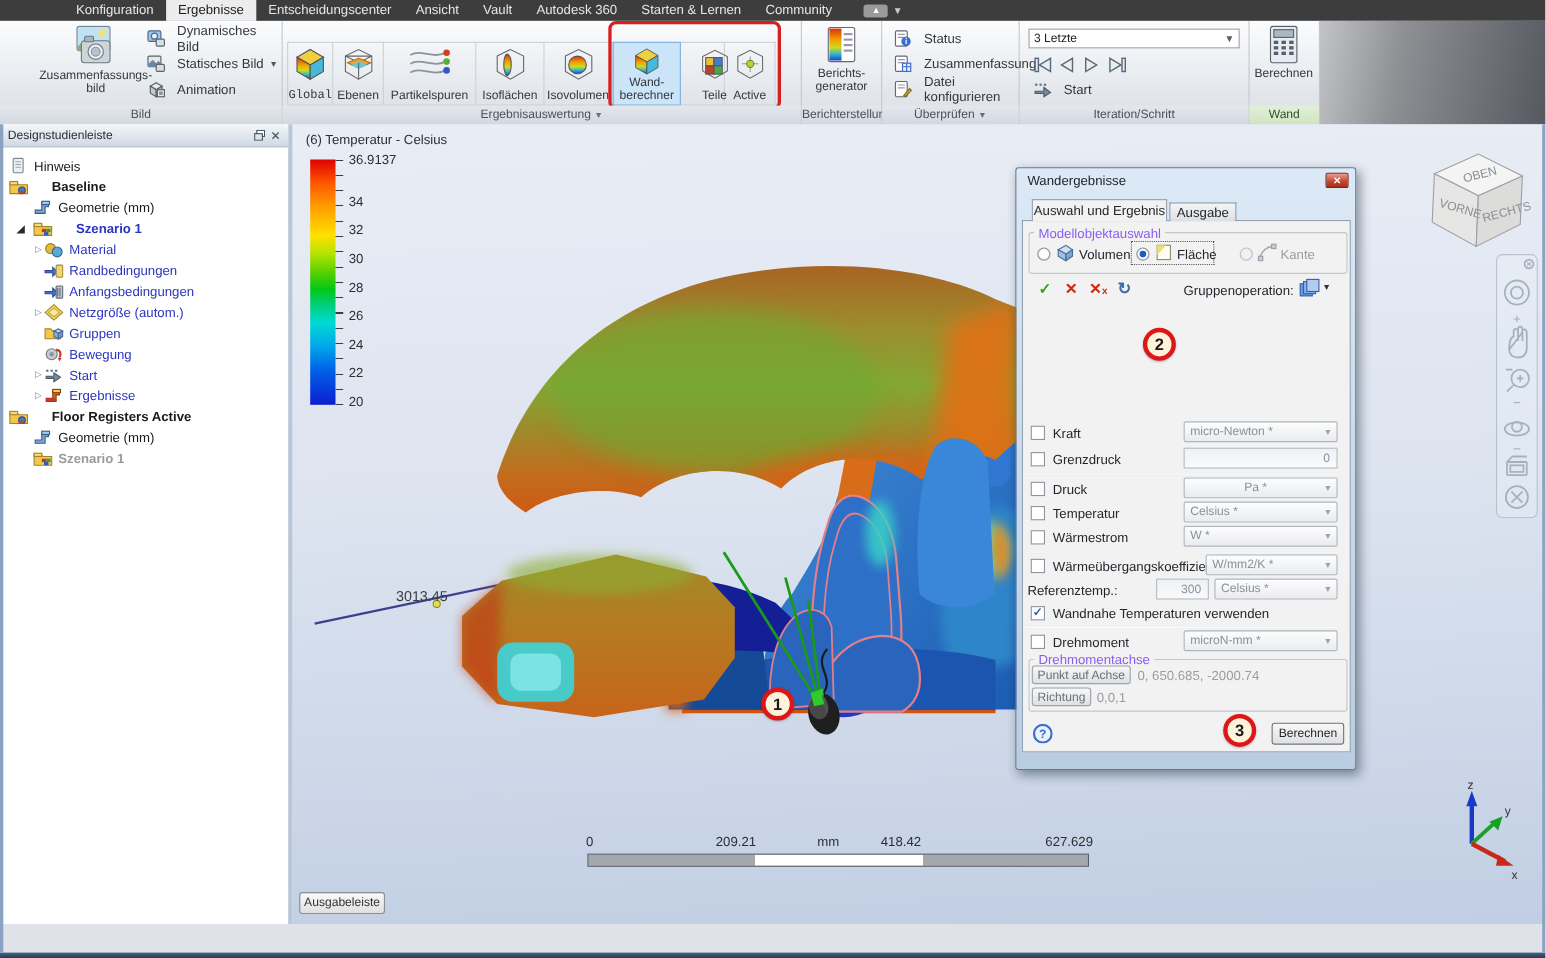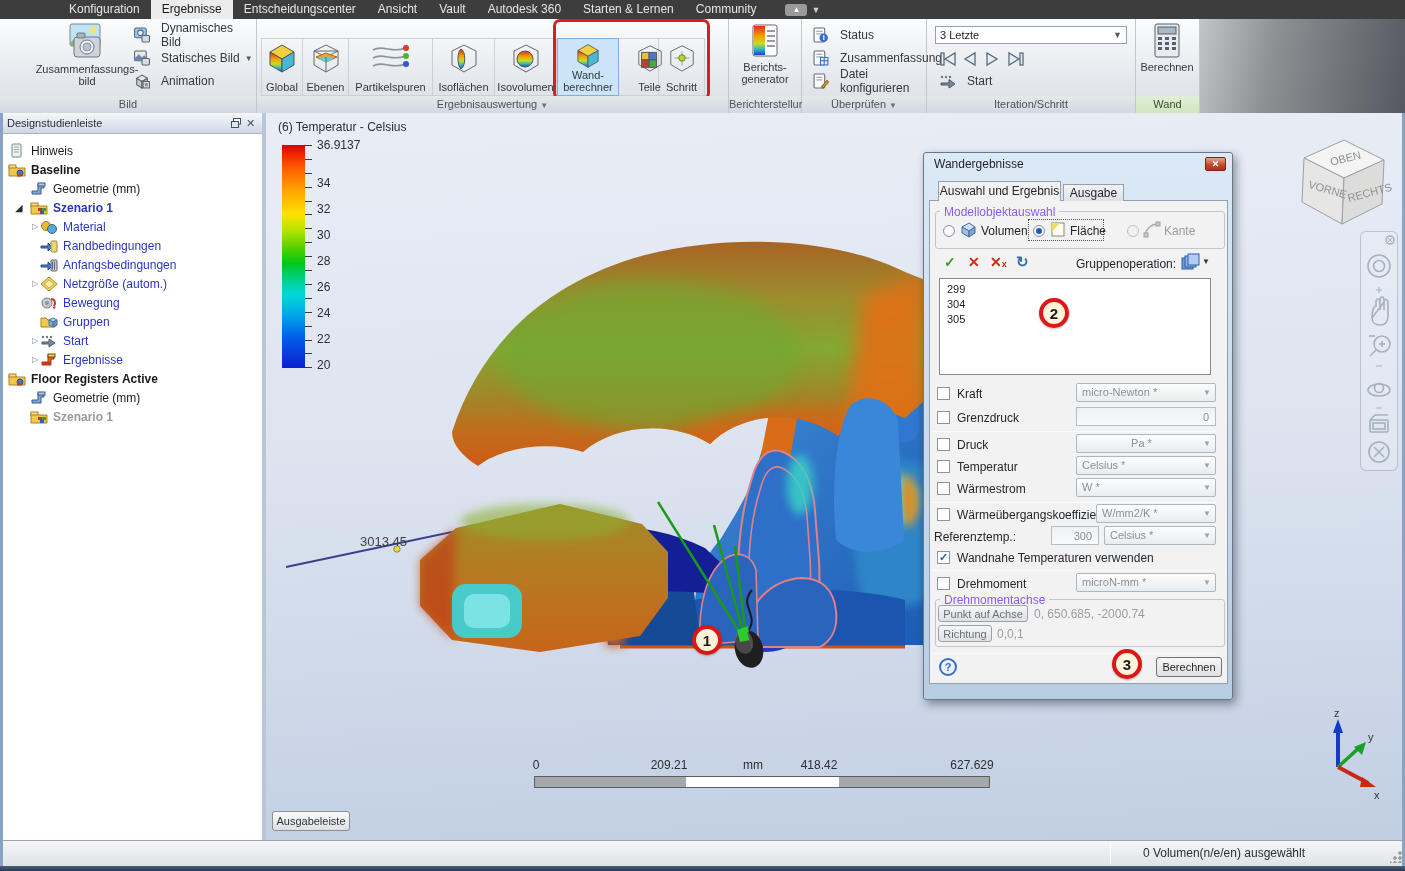--- a/index.html
+++ b/index.html
@@ -37,21 +37,21 @@
   
   #leftpanel { position:absolute; left:0; top:113px; width:266px; height:727px; background:#ffffff; border-right:4px solid #b9c6d8; }
   #lp-header { height:21px; background:linear-gradient(#f4f7fa,#cfd8e4); border-bottom:1px solid #a8b4c4; display:flex; align-items:center; padding:0 4px 0 7px; }
   #lp-header .ttl { flex:1; font-size:11px; color:#2a2f35; }
   .lp-btn { width:15px; height:14px; display:flex; align-items:center; justify-content:center; color:#44505e; font-size:11px; }
   #tree { padding-top:7px; }
   .trow { display:flex; align-items:center; height:19px; font-size:12px; color:#1a1a1a; position:relative; }
   .trow .exp { width:10px; font-size:8px; color:#7c838b; text-align:center; margin-right:1px; }
   .trow .exp.filled { color:#2b2b2b; font-size:9px; }
   .trow.lvl0 { padding-left:8px; } .trow.lvl1 { padding-left:30px; } .trow.lvl2 { padding-left:40px; }
-  .trow.bold { font-weight:bold; }
+  .trow.bold { font-weight:bold;gap:16px; }
   .trow.blue { color:#2a35c0; }
   .trow.gray { color:#9a9a9a; font-weight:bold; }
   .ticon { width:18px; height:16px; margin-right:5px; flex:none; }
 
   
   #viewport { position:absolute; left:266px; top:113px; width:1139px; height:727px; background:linear-gradient(178deg,#e9edf5 0%, #dde4f0 45%, #c1cee3 100%); overflow:hidden; }
   #scene { position:absolute; left:0; top:0; pointer-events:none; }
   #legend-title { position:absolute; left:12px; top:7px; font-size:12px; color:#2b2f33; }
   #legend-bar { position:absolute; left:16px; top:32px; width:23px; height:223px;
     background:linear-gradient(#e00000 0%, #ff5a00 10%, #ffa200 20%, #ffe000 31%, #b8e400 38%, #58d000 46%, #00c818 53%, #00d292 61%, #00d8d8 67%, #00a8e8 76%, #0060e8 86%, #0d1ed0 100%); }
@@ -165,21 +165,21 @@
           <rect x="9" y="8" width="6" height="6" fill="#e8e8e8" stroke="#5a646e"></rect>
           <rect x="10.5" y="9.5" width="3" height="3" fill="#88929c"></rect>
         </svg>
         <span>Animation</span>
       </div>
       <div class="rgroup-label"><span>Bild</span></div>
     </div>
 
     <div class="rgroup" style="left:257px;width:472px;">
       <div class="cellrow">
-        <div class="cell" style="width:42px;">
+        <div class="cell" style="width:42px;font-family:Liberation Mono, monospace;">
           <svg width="32" height="32" viewBox="0 0 32 32">
             <defs>
                 <linearGradient id="rb1" x1="0" y1="0" x2="0" y2="1">
               <stop offset="0" stop-color="#e03010"></stop>
                   <stop offset=".35" stop-color="#f0a000"></stop>
                   <stop offset=".6" stop-color="#cadc20"></stop>
                   <stop offset=".8" stop-color="#30b8c8"></stop>
                   <stop offset="1" stop-color="#2040d0"></stop>
                 </linearGradient>
               </defs>
@@ -245,21 +245,21 @@
             </svg>
             <span class="lbl">Teile</span>
           </div>
           <div class="cell" style="width:46px;">
             <svg width="30" height="32" viewBox="0 0 32 32">
               <polygon points="4,9 16,3 28,9 28,23 16,30 4,23" fill="none" stroke="#666"></polygon>
               <line x1="16" y1="9" x2="16" y2="24" stroke="#999"></line>
               <line x1="8" y1="16" x2="24" y2="16" stroke="#999"></line>
               <circle cx="16" cy="16" r="3.5" fill="#b8d040" stroke="#6a8a10"></circle>
             </svg>
-            <span class="lbl">Schritt</span>
+            <span class="lbl">Active</span>
           </div>
         </div>
       </div>
       <div class="rgroup-label"><span>Ergebnisauswertung</span> <span class="caret">▼</span></div>
     </div>
 
     <div class="rgroup" style="left:729px;width:73px;">
       <div class="bigbtn" style="left:-3px;">
         <svg width="34" height="36" viewBox="0 0 34 36">
           <rect x="5" y="2" width="24" height="31" rx="2" fill="#fff" stroke="#667"></rect>
@@ -436,35 +436,35 @@
       <div class="trow lvl2 blue">
         <span class="exp" style="position:absolute;left:30px;">▷</span>
         <svg class="ticon" viewBox="0 0 18 16">
             <polygon points="9,1 17,8 9,15 1,8" fill="#f2d858" stroke="#a8882a"></polygon>
             <polygon points="9,4 14,8 9,12 4,8" fill="#f8eca8" stroke="#c8a84a"></polygon>
           </svg>
         <span>Netzgröße (autom.)</span>
       </div>
       <div class="trow lvl2 blue">
         <svg class="ticon" viewBox="0 0 18 16">
+            <path d="M1 4 L6 4 L8 6 L15 6 L15 13 L1 13 Z" fill="#f2c84a" stroke="#a8822a"></path>
+            <polygon points="9,6 13,4 17,6 13,8" fill="#bcd4ec" stroke="#4a6a9a"></polygon>
+            <polygon points="9,6 13,8 13,13 9,11" fill="#8cb0d8" stroke="#4a6a9a"></polygon>
+            <polygon points="13,8 17,6 17,11 13,13" fill="#6a94c4" stroke="#4a6a9a"></polygon>
+          </svg>
+        <span>Gruppen</span>
+      </div>
+      <div class="trow lvl2 blue">
+        <svg class="ticon" viewBox="0 0 18 16">
             <circle cx="7" cy="8" r="5" fill="#c8ccd0" stroke="#707a84"></circle>
             <circle cx="7" cy="8" r="2" fill="#8a949e"></circle>
             <path d="M11 4 C15 4 16 8 14 11" fill="none" stroke="#c03828" stroke-width="2"></path>
             <polygon points="12.5,11.5 16,11.5 14,14.5" fill="#c03828"></polygon>
           </svg>
         <span>Bewegung</span>
-      </div>
-      <div class="trow lvl2 blue">
-        <svg class="ticon" viewBox="0 0 18 16">
-            <path d="M1 4 L6 4 L8 6 L15 6 L15 13 L1 13 Z" fill="#f2c84a" stroke="#a8822a"></path>
-            <polygon points="9,6 13,4 17,6 13,8" fill="#bcd4ec" stroke="#4a6a9a"></polygon>
-            <polygon points="9,6 13,8 13,13 9,11" fill="#8cb0d8" stroke="#4a6a9a"></polygon>
-            <polygon points="13,8 17,6 17,11 13,13" fill="#6a94c4" stroke="#4a6a9a"></polygon>
-          </svg>
-        <span>Gruppen</span>
       </div>
       <div class="trow lvl2 blue">
         <span class="exp" style="position:absolute;left:30px;">▷</span>
         <svg class="ticon" viewBox="0 0 18 16">
             <circle cx="3" cy="4" r="1.2" fill="#6a7a8a"></circle>
             <circle cx="7" cy="4" r="1.2" fill="#6a7a8a"></circle>
             <circle cx="11" cy="4" r="1.2" fill="#6a7a8a"></circle>
             <path d="M2 9 L9 9 L9 6 L15 10 L9 14 L9 11 L2 11 Z" fill="#7a8a9a" stroke="#4a5a6a"></path>
           </svg>
         <span>Start</span>
@@ -733,25 +733,20 @@
       <span class="tool-glyph" style="left:66px;top:101px;color:#cc2a10;">✕<span style="font-size:9px;">x</span></span>
       <span class="tool-glyph" style="left:92px;top:100px;color:#3a6ea8;font-size:15px;">↻</span>
       <span class="dlbl" style="left:152px;top:104px;">Gruppenoperation:</span>
       <svg style="position:absolute;left:256px;top:99px;" width="20" height="20" viewBox="0 0 20 20">
         <rect x="2" y="6" width="11" height="11" fill="#6a9ad8" stroke="#2f5fae"></rect>
           <rect x="5" y="4" width="11" height="11" fill="#88b2e4" stroke="#2f5fae"></rect>
           <rect x="8" y="2" width="11" height="11" fill="#b0ccf0" stroke="#2f5fae"></rect>
       </svg>
       <span style="position:absolute;left:278px;top:104px;font-size:8px;color:#333;">▼</span>
 
-      <div style="position:absolute;left:15px;top:125px;width:272px;height:97px;background:#fff;border:1px solid #828a92;font-size:11px;color:#222;padding:3px 0 0 7px;line-height:15px;">
-        <div>299</div>
-        <div>304</div>
-        <div>305</div>
-      </div>
 
       <span class="cbox" style="left:13px;top:234px;"></span>
       <span class="dlbl" style="left:33px;top:234px;">Kraft</span>
       <div class="ddown" style="left:152px;top:230px;width:140px;"><span>micro-Newton *</span><span class="caret">▼</span></div>
 
       <span class="cbox" style="left:13px;top:258px;"></span>
       <span class="dlbl" style="left:33px;top:258px;">Grenzdruck</span>
       <div class="dinput" style="left:152px;top:254px;width:140px;">0</div>
 
       <div class="dsep" style="top:278px;"></div>
@@ -800,21 +795,16 @@
         <circle cx="9" cy="9" r="8" fill="#eaf2fb" stroke="#3a6ec8" stroke-width="2"></circle>
         <text x="9" y="13" font-size="11" font-weight="bold" fill="#3a6ec8" text-anchor="middle">?</text>
       </svg>
       <div class="dbtn" id="btn-berechnen" style="left:232px;top:504px;width:66px;height:20px;line-height:19px;">Berechnen</div>
     </div>
 
     <div class="ann-circle" style="left:773px;top:185px;">2</div>
     <div class="ann-circle" style="left:846px;top:536px;">3</div>
   </div>
 
-  <div id="statusbar">
-    <div id="status-sep1"></div>
-    <span id="status-text">0 Volumen(n/e/en) ausgewählt</span>
-    <div id="status-grip"></div>
-  </div>
   <div id="bottom-frame"></div>
   <div id="left-frame"></div>
   <div id="right-frame"></div>
 </div>
 
 </body></html>

